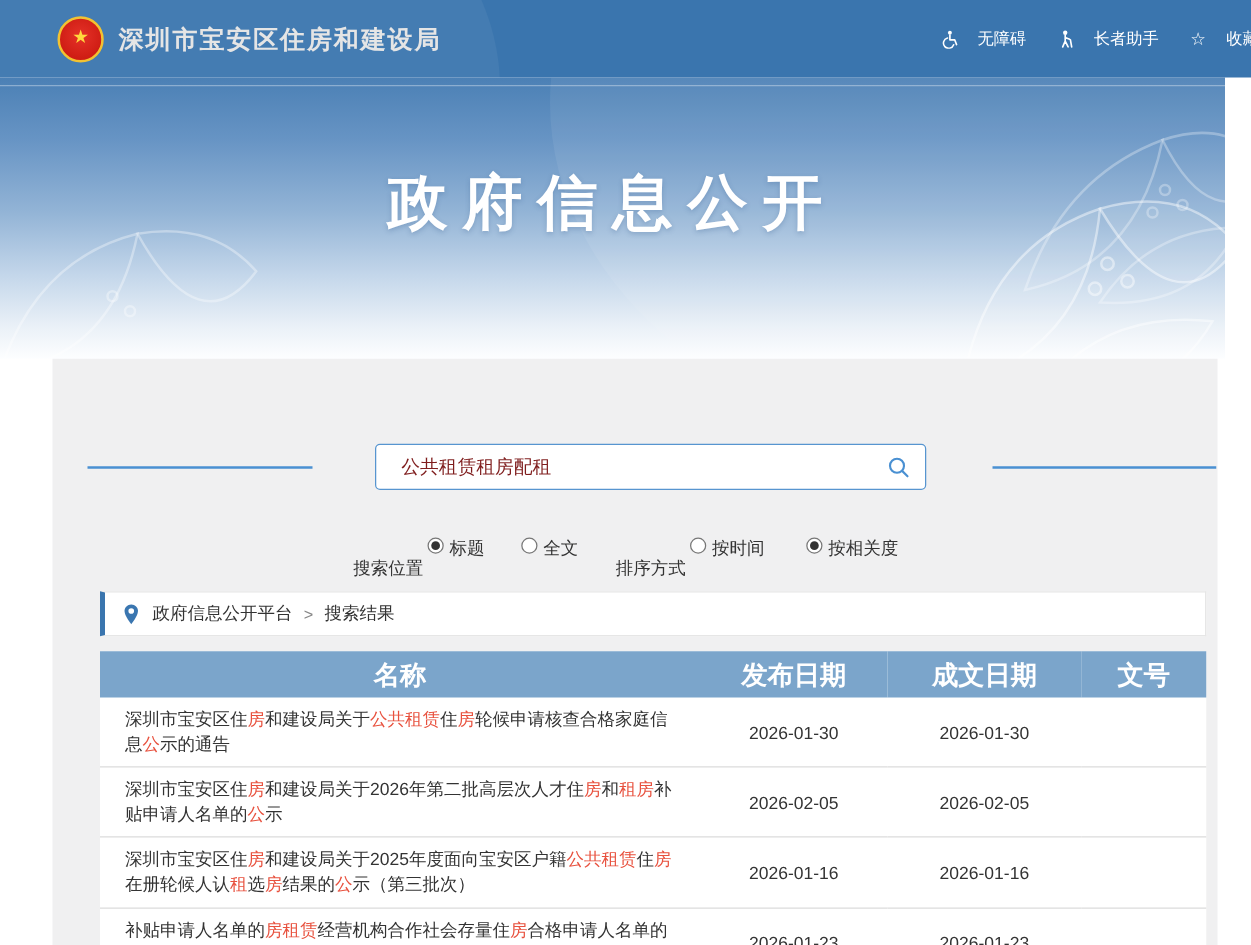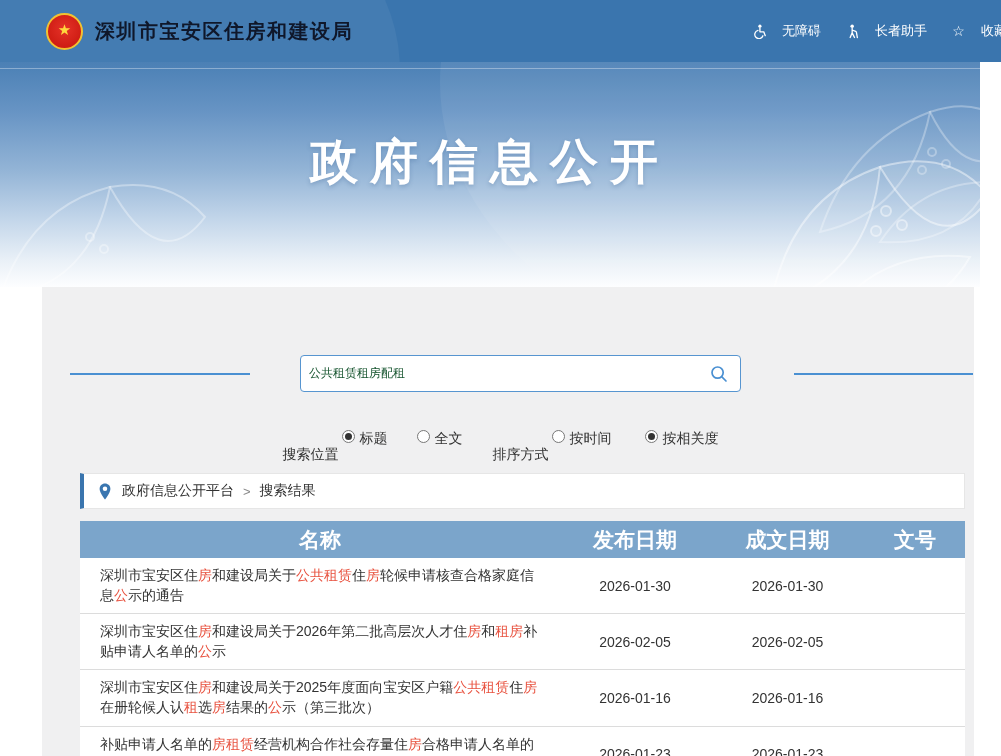--- a/index.html
+++ b/index.html
@@ -10,21 +10,21 @@
   }
   *{margin:0;padding:0;box-sizing:border-box;}
   body{font-family:"Liberation Sans","DejaVu Sans",sans-serif;background:#888;}
   #app{position:relative;width:1001px;height:756px;overflow:hidden;background:#fff;margin:0 auto;}
 
   
   .header{position:absolute;left:0;top:0;width:1001px;height:62px;background:var(--header-blue);display:flex;align-items:center;z-index:5;overflow:hidden;}
   .header::before{content:'';position:absolute;left:-120px;top:-140px;width:520px;height:420px;border-radius:50%;background:rgba(255,255,255,0.05);}
   .emblem{margin-left:46px;width:37px;height:37px;border-radius:50%;background:radial-gradient(circle at 50% 42%,#e53228 0%,#cf1d14 70%);border:2px solid #f2c231;display:flex;align-items:center;justify-content:center;flex:0 0 auto;position:relative;z-index:2;}
   .emblem .star{color:#ffd83d;font-size:15px;line-height:1;margin-top:-3px;}
-  .header-title{color:#0f172a;font-size:20px;font-weight:bold;letter-spacing:1.5px;margin-left:12px;z-index:2;}
+  .header-title{color:#e5e5e5;font-size:20px;font-weight:bold;letter-spacing:1.5px;margin-left:12px;z-index:2;}
   .header-links{margin-left:auto;display:flex;align-items:center;gap:24px;color:#fff;font-size:13px;padding-right:0;margin-right:-6px;z-index:2;}
   .header-link{display:flex;align-items:center;gap:15px;cursor:pointer;white-space:nowrap;}
   .hicon{display:inline-flex;width:15px;height:15px;align-items:center;justify-content:center;}
   .star-glyph{font-size:14px;line-height:1;}
 
   
   .banner{position:absolute;left:0;top:62px;width:980px;height:225px;
     background:linear-gradient(180deg,#4b80b5 0%,#6794c4 22%,#93b4d6 48%,#c3d6ea 70%,#e9f0f7 88%,#fdfeff 100%);overflow:hidden;}
   .banner::before{content:'';position:absolute;left:0;top:6px;width:100%;height:1px;background:rgba(255,255,255,0.35);}
   .banner-swoosh{position:absolute;right:-180px;top:-260px;width:720px;height:560px;border-radius:50%;background:rgba(255,255,255,0.07);}
@@ -36,21 +36,21 @@
 
   
   .content-bg{position:absolute;left:0;top:287px;width:1001px;height:469px;background:#ffffff;}
   .gray-card{position:absolute;left:42px;top:287px;width:932px;height:469px;background:#f0f0f1;z-index:1;}
 
   .deco-line{position:absolute;height:2px;background:var(--accent-blue);z-index:2;}
   .deco-line.left{left:70px;top:373px;width:180px;}
   .deco-line.right{left:794px;top:373px;width:179px;}
 
   .search-box{position:absolute;left:300px;top:355px;width:441px;height:37px;background:#fff;border:1px solid #5795d0;border-radius:4px;display:flex;align-items:center;z-index:2;}
-  .search-box input{flex:1;border:none;outline:none;background:transparent;font-size:12px;color:#14532d;padding:0 8px;font-family:inherit;}
+  .search-box input{flex:1;border:none;outline:none;background:transparent;font-size:15px;color:#7f1d1d;padding:0 20px;font-family:inherit;}
   .search-btn{width:42px;height:100%;display:flex;align-items:center;justify-content:center;cursor:pointer;}
 
   .search-options{position:absolute;left:0;top:414px;width:1001px;display:flex;justify-content:center;align-items:center;font-size:14px;color:#333;z-index:2;}
   .opt-label{font-weight:normal;margin-top:32px;}
   .radio{width:13px;height:13px;border:1px solid #777;border-radius:50%;display:inline-block;background:#fff;position:relative;margin:0 5px 0 3px;flex:0 0 auto;cursor:pointer;}
   .radio.checked::after{content:'';position:absolute;left:2px;top:2px;right:2px;bottom:2px;background:#333;border-radius:50%;}
   .opt-gap{width:26px;}
   .opt-gap-big{width:30px;}
   .opt-item{display:flex;cursor:pointer;}
 

